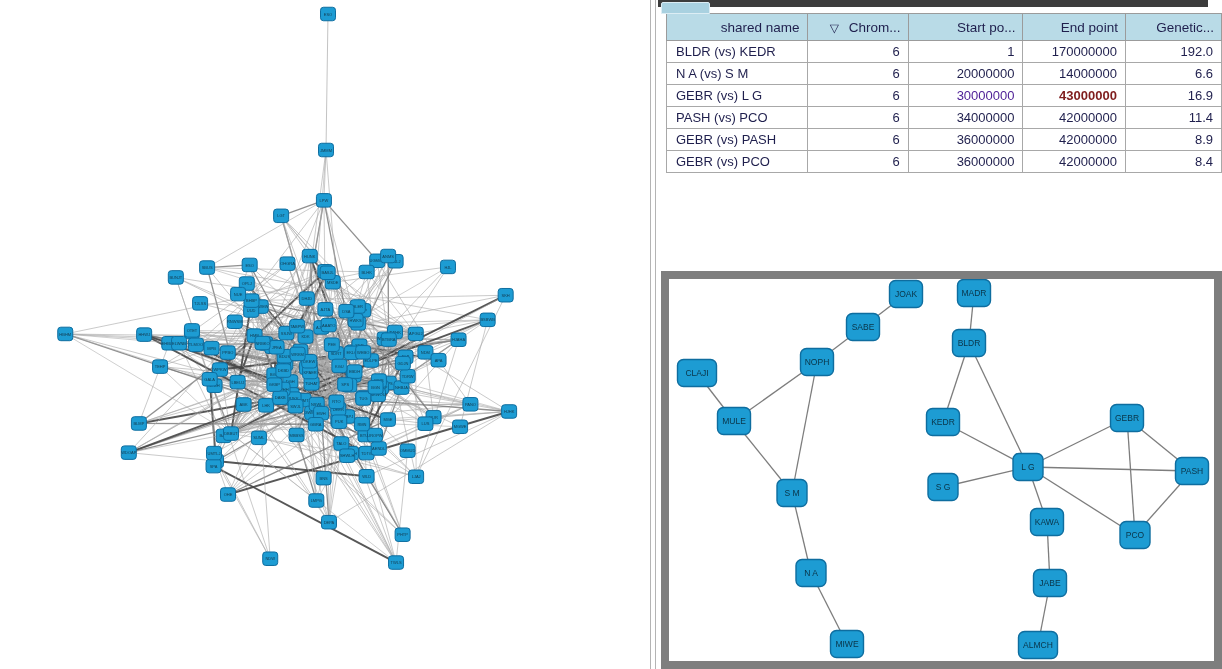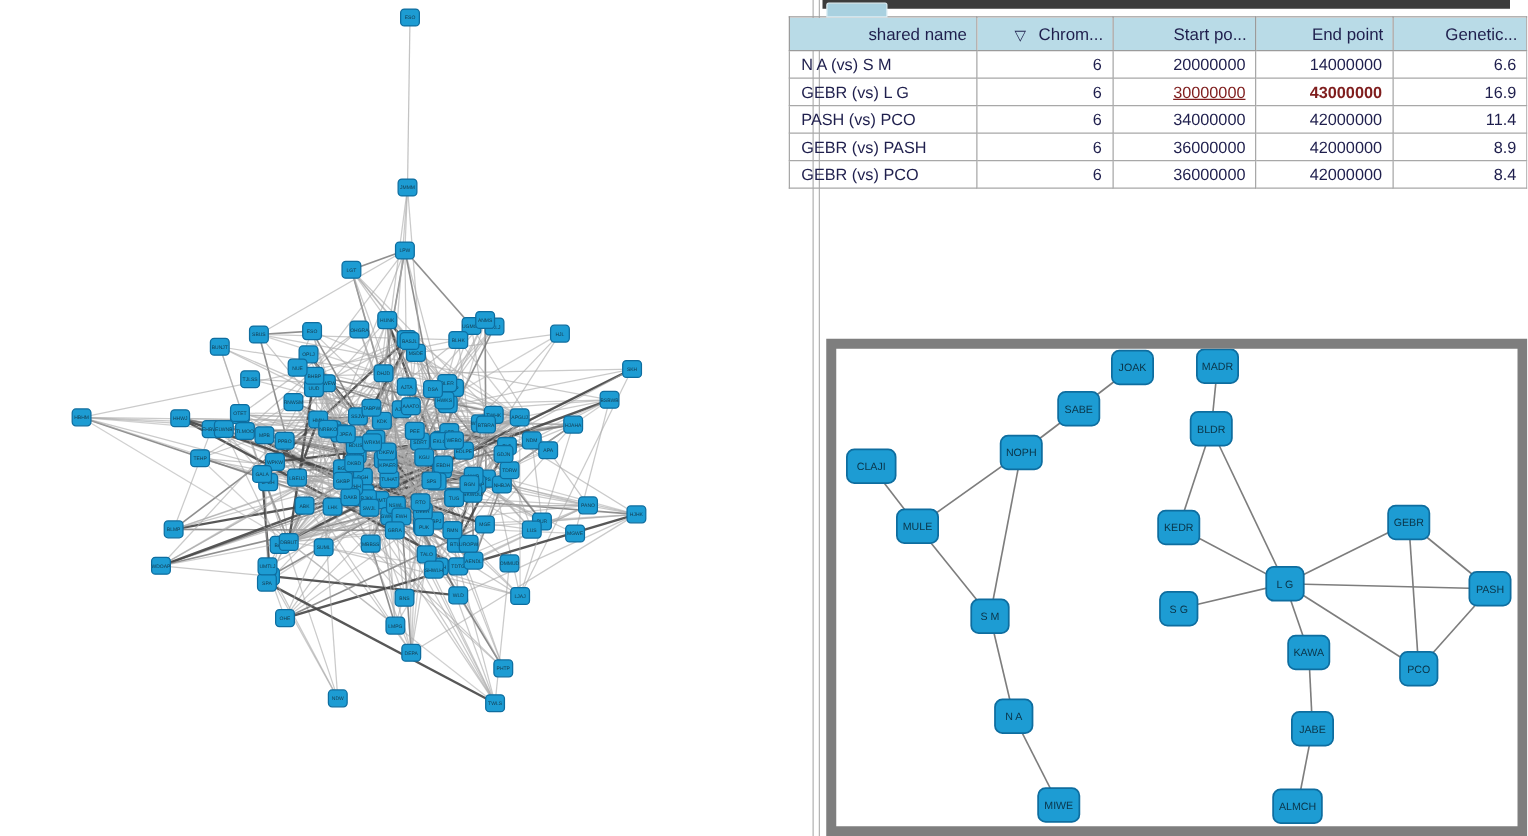--- a/index.html
+++ b/index.html
@@ -4,21 +4,21 @@
 <style>
   html,body{margin:0;padding:0;background:#ffffff;}
   .app{position:relative;width:1222px;height:669px;background:#ffffff;overflow:hidden;
        font-family:"Liberation Sans",sans-serif;}
   .hairball-svg{position:absolute;left:0;top:0;}
   .divider{position:absolute;left:650px;top:0;width:4px;height:669px;background:#ffffff;
            border-left:1px solid #b4b4b4;border-right:1px solid #b4b4b4;}
   .topbar{position:absolute;left:658px;top:0;width:550px;height:7px;}
   .table-tab{position:absolute;left:661px;top:2px;width:47px;height:10px;border-radius:2px 2px 0 0;
              border:1px solid #dcedf4;z-index:3;}
-  .tablewrap{position:absolute;left:631px;top:13px;}
+  .tablewrap{position:absolute;left:666px;top:13px;}
   table.attr{border-collapse:collapse;table-layout:fixed;}
   table.attr th{height:26px;font-size:13.5px;font-weight:normal;text-align:right;
                 padding:0 7px 0 2px;border:1px solid #9b9b9b;overflow:hidden;white-space:nowrap;}
   table.attr td{height:21px;font-size:13px;padding:0 8px 0 9px;border:1px solid #a8a8a8;
                 overflow:hidden;white-space:nowrap;}
   table.attr{border:1px solid #8a8a8a;}
   td.num{text-align:right;}
   td.name{text-align:left;}
   .filter-icon{display:inline-block;margin-right:10px;font-size:12px;transform:scaleY(.95);}
   .netpanel{position:absolute;left:661px;top:271px;width:561px;height:398px;
@@ -1271,30 +1271,37 @@
           <tr id="attrhead">
             <th style="width: 144px; background: rgb(185, 219, 231); color: rgb(31, 31, 77);">shared name</th>
             <th style="width: 103px; background: rgb(185, 219, 231); color: rgb(31, 31, 77);"><span class="filter-icon">▽</span>Chrom...</th>
             <th style="width: 103px; background: rgb(185, 219, 231); color: rgb(31, 31, 77);">Start po...</th>
             <th style="width: 104px; background: rgb(185, 219, 231); color: rgb(31, 31, 77);">End point</th>
             <th style="width: 103px; background: rgb(185, 219, 231); color: rgb(31, 31, 77);">Genetic...</th>
           </tr>
         </thead>
       <tbody id="attrbody">
           <tr>
+            <td class="name" style="color: rgb(31, 31, 77);">BLDR (vs) KEDR</td>
+            <td class="num" style="color: rgb(31, 31, 77);">6</td>
+            <td class="num" style="color: rgb(31, 31, 77);">1</td>
+            <td class="num" style="color: rgb(31, 31, 77);">170000000</td>
+            <td class="num" style="color: rgb(31, 31, 77);">192.0</td>
+          </tr>
+          <tr>
             <td class="name" style="color: rgb(31, 31, 77);">N A (vs) S M</td>
             <td class="num" style="color: rgb(31, 31, 77);">6</td>
             <td class="num" style="color: rgb(31, 31, 77);">20000000</td>
             <td class="num" style="color: rgb(31, 31, 77);">14000000</td>
             <td class="num" style="color: rgb(31, 31, 77);">6.6</td>
           </tr>
           <tr>
             <td class="name" style="color: rgb(31, 31, 77);">GEBR (vs) L G</td>
             <td class="num" style="color: rgb(31, 31, 77);">6</td>
-            <td class="num" style="color: #7f1d1d; text-decoration: underline;">30000000</td>
+            <td class="num" style="color: #4c1d95;">30000000</td>
             <td class="num" style="color: #7f1d1d; font-weight: bold;">43000000</td>
             <td class="num" style="color: rgb(31, 31, 77);">16.9</td>
           </tr>
           <tr>
             <td class="name" style="color: rgb(31, 31, 77);">PASH (vs) PCO</td>
             <td class="num" style="color: rgb(31, 31, 77);">6</td>
             <td class="num" style="color: rgb(31, 31, 77); padding-left: 48px;">34000000</td>
             <td class="num" style="color: rgb(31, 31, 77);">42000000</td>
             <td class="num" style="color: rgb(31, 31, 77);">11.4</td>
           </tr>

